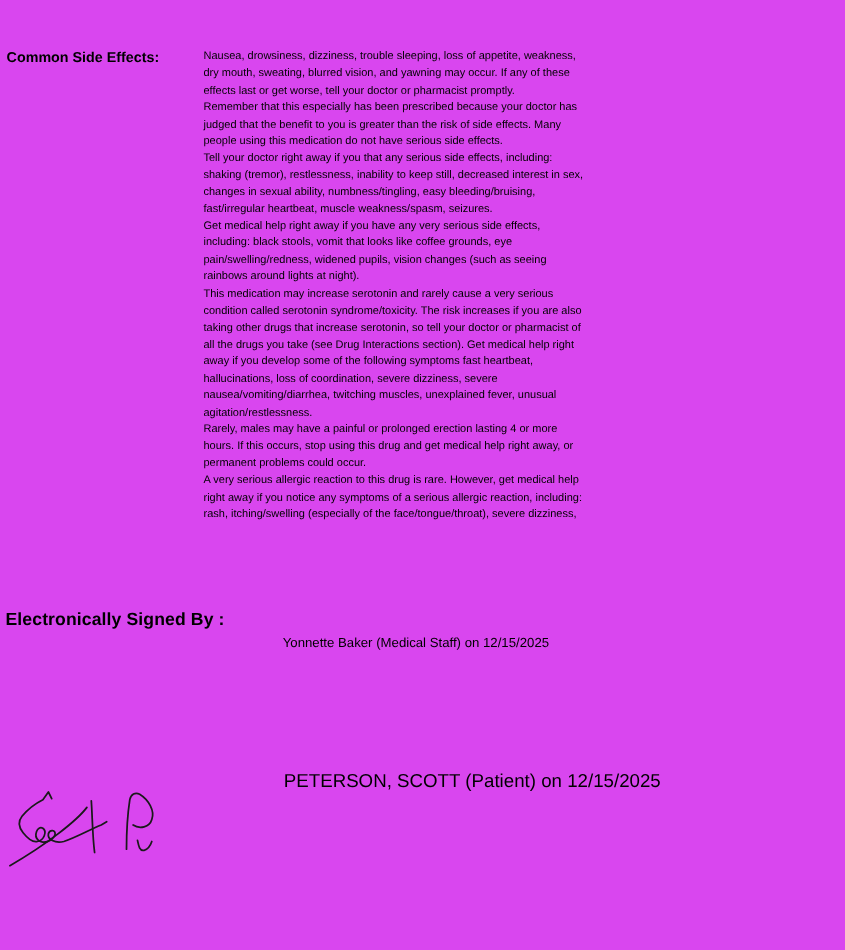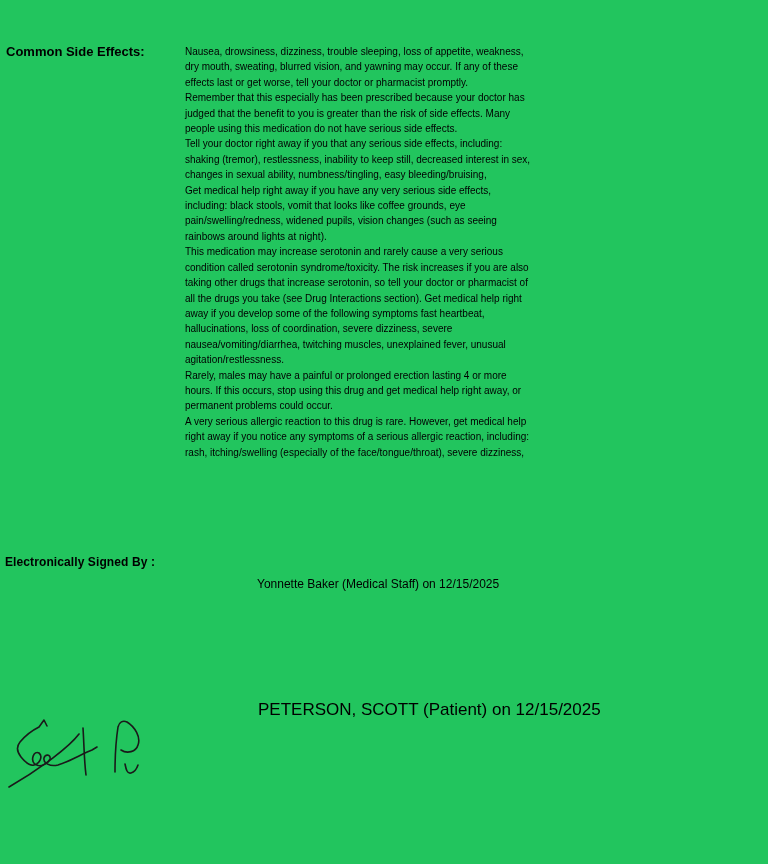--- a/index.html
+++ b/index.html
@@ -5,21 +5,21 @@
   html, body { margin: 0; padding: 0; }
   body {
     width: 768px; height: 864px;
     background: #ffffff;
     font-family: "Liberation Sans", sans-serif;
     color: #000000;
   }
   .page {
     position: relative;
     width: 768px; height: 864px;
-    background: #22c55e;
+    background: #d946ef;
     overflow: hidden;
   }
   .se-label {
     position: absolute;
     left: 6px; top: 44px;
     font-size: 13px;
     font-weight: bold;
     line-height: 15.4px;
     white-space: nowrap;
   }
@@ -27,21 +27,21 @@
     position: absolute;
     left: 185px; top: 44px;
     width: 500px;
     font-size: 10px;
     line-height: 15.4px;
   }
   .se-body .text-line { white-space: pre; }
   .esign-label {
     position: absolute;
     left: 5px; top: 555px;
-    font-size: 12px;
+    font-size: 16px;
     font-weight: bold;
     letter-spacing: 0.1px;
     white-space: nowrap;
   }
   .staff-line {
     position: absolute;
     left: 257px; top: 577px;
     font-size: 12px;
     line-height: 15.4px;
     white-space: nowrap;
@@ -68,20 +68,21 @@
   <div class="se-body">
       <div class="text-line">Nausea, drowsiness, dizziness, trouble sleeping, loss of appetite, weakness,</div>
       <div class="text-line">dry mouth, sweating, blurred vision, and yawning may occur. If any of these</div>
       <div class="text-line">effects last or get worse, tell your doctor or pharmacist promptly.</div>
       <div class="text-line">Remember that this especially has been prescribed because your doctor has</div>
       <div class="text-line">judged that the benefit to you is greater than the risk of side effects. Many</div>
       <div class="text-line">people using this medication do not have serious side effects.</div>
       <div class="text-line">Tell your doctor right away if you that any serious side effects, including:</div>
       <div class="text-line">shaking (tremor), restlessness, inability to keep still, decreased interest in sex,</div>
       <div class="text-line">changes in sexual ability, numbness/tingling, easy bleeding/bruising,</div>
+      <div class="text-line">fast/irregular heartbeat, muscle weakness/spasm, seizures.</div>
       <div class="text-line">Get medical help right away if you have any very serious side effects,</div>
       <div class="text-line">including: black stools, vomit that looks like coffee grounds, eye</div>
       <div class="text-line">pain/swelling/redness, widened pupils, vision changes (such as seeing</div>
       <div class="text-line">rainbows around lights at night).</div>
       <div class="text-line">This medication may increase serotonin and rarely cause a very serious</div>
       <div class="text-line">condition called serotonin syndrome/toxicity. The risk increases if you are also</div>
       <div class="text-line">taking other drugs that increase serotonin, so tell your doctor or pharmacist of</div>
       <div class="text-line">all the drugs you take (see Drug Interactions section). Get medical help right</div>
       <div class="text-line">away if you develop some of the following symptoms fast heartbeat,</div>
       <div class="text-line">hallucinations, loss of coordination, severe dizziness, severe</div>

